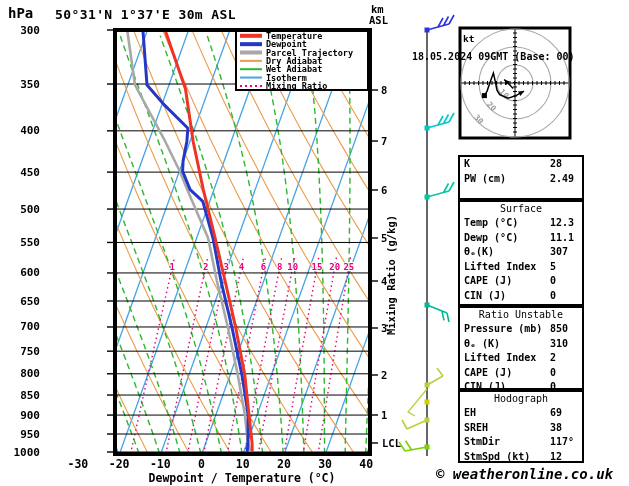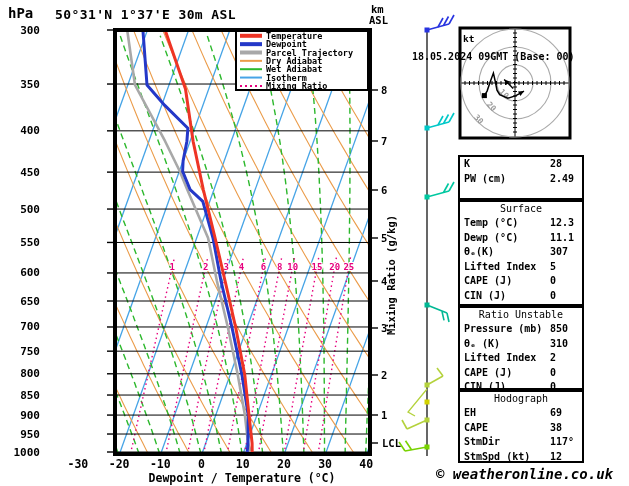--- a/index.html
+++ b/index.html
@@ -391,21 +391,21 @@
           <span class="val">0</span>
         </div>
       </div>
       <div class="panel" style="top: 390px; height: 73px;">
         <div class="ptitle">Hodograph</div>
         <div class="prow">
           <span class="lab">EH</span>
           <span class="val">69</span>
         </div>
         <div class="prow">
-          <span class="lab">CAPE</span>
+          <span class="lab">SREH</span>
           <span class="val">38</span>
         </div>
         <div class="prow">
           <span class="lab">StmDir</span>
           <span class="val">117°</span>
         </div>
         <div class="prow">
           <span class="lab">StmSpd (kt)</span>
           <span class="val">12</span>
         </div>

